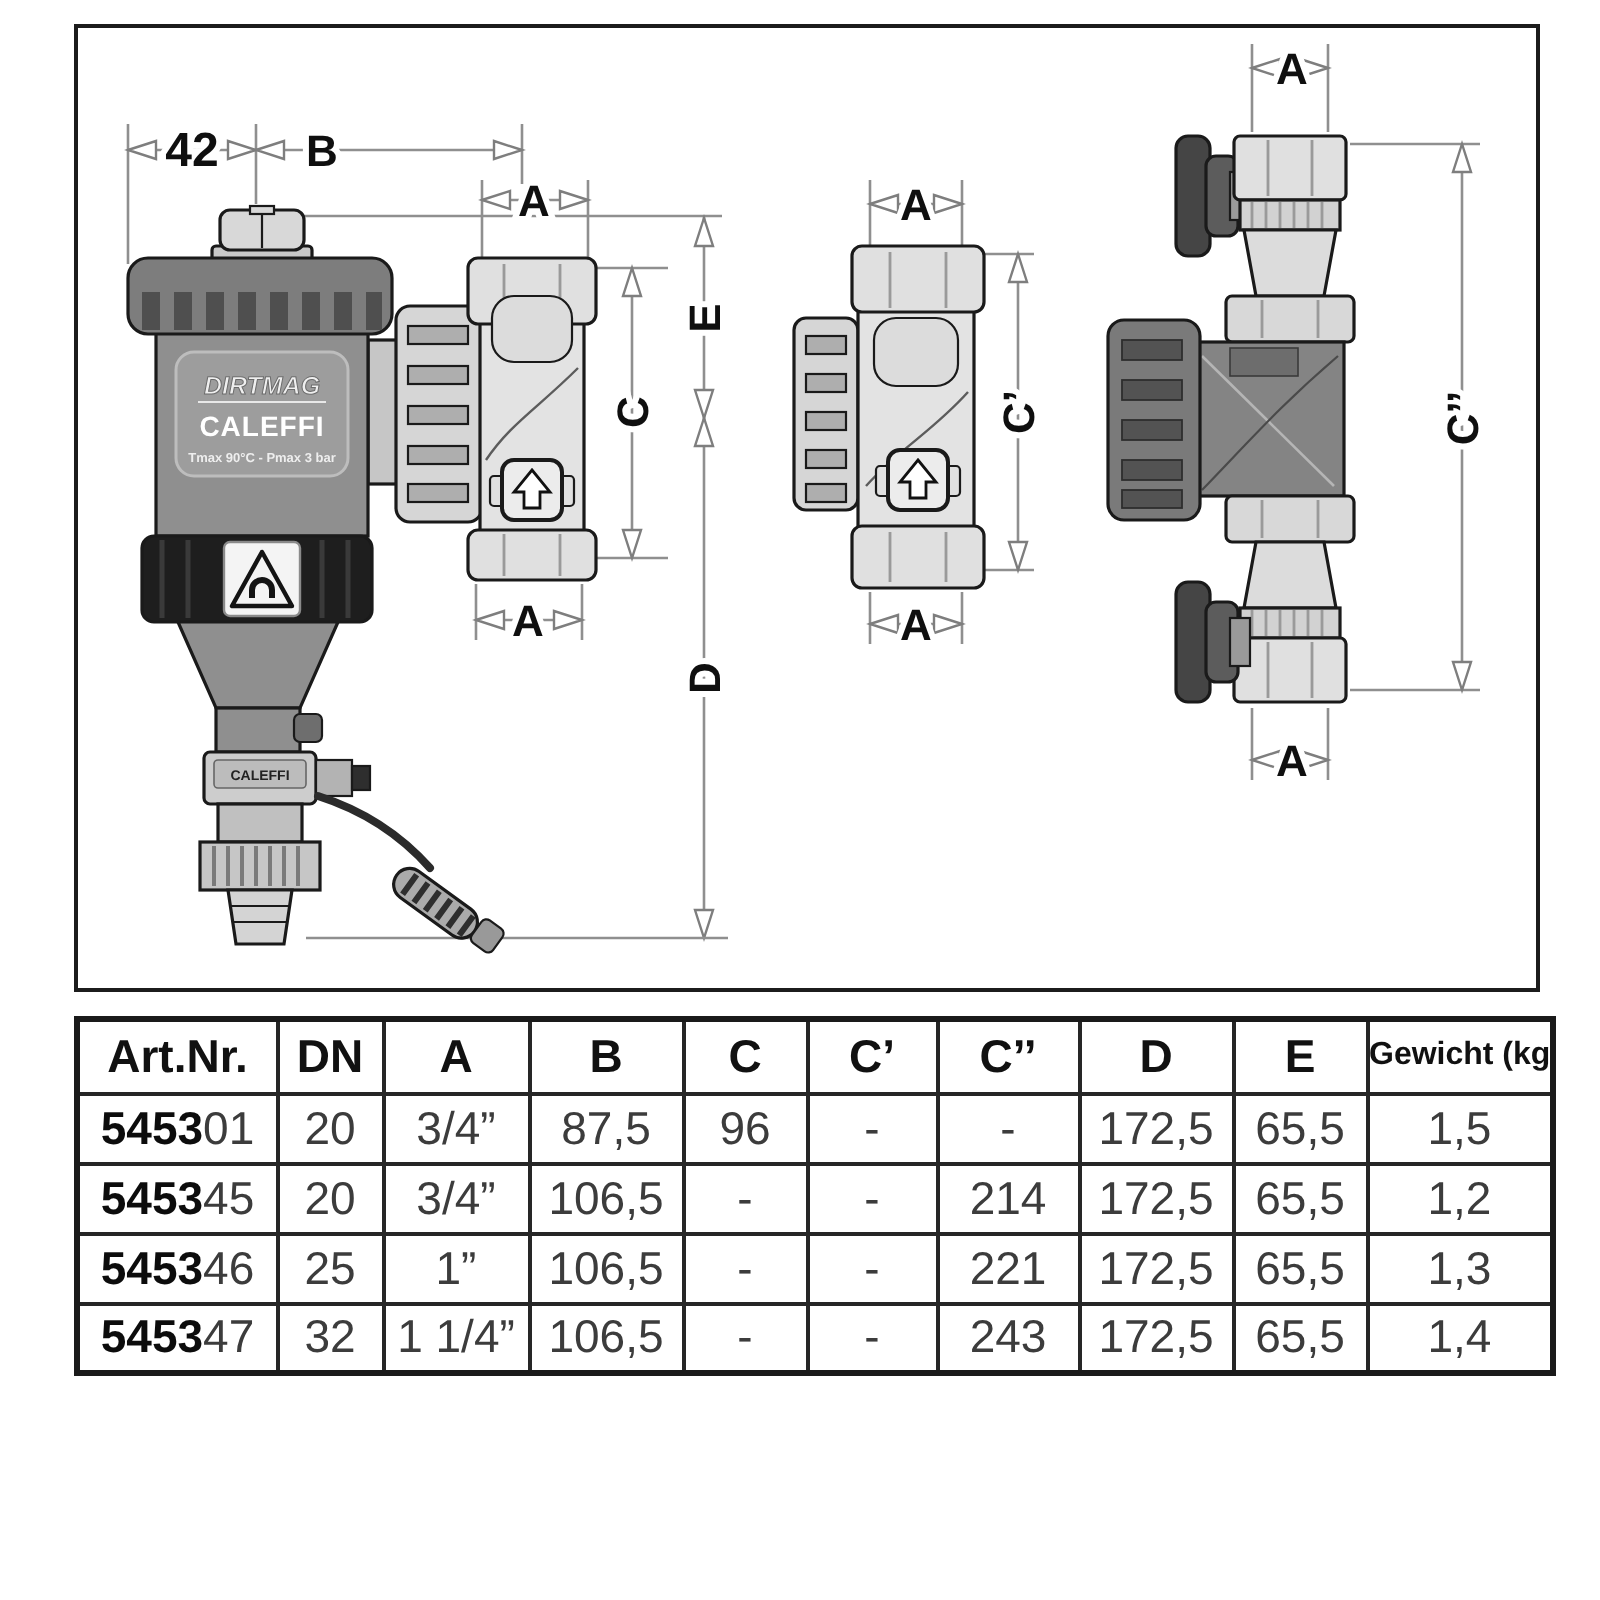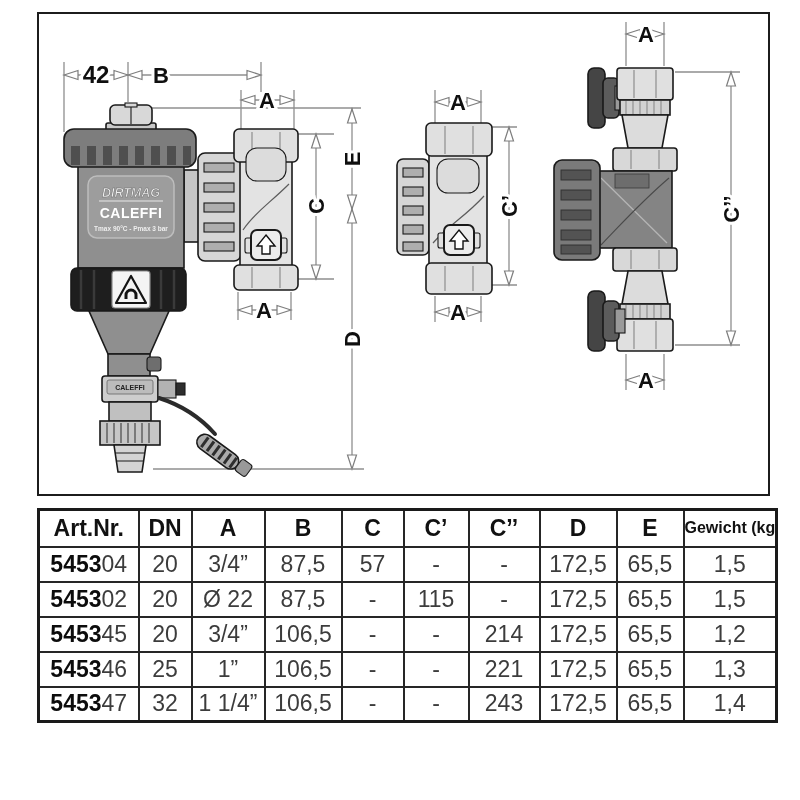--- a/index.html
+++ b/index.html
@@ -277,38 +277,26 @@
       <th>C</th>
       <th>C’</th>
       <th>C’’</th>
       <th>D</th>
       <th>E</th>
       <th class="small">Gewicht (kg)</th>
     </tr>
   </thead>
   <tbody>
     <tr>
-      <td><span class="art-prefix">5453</span><span class="art-suffix">04</span></td>
+      <td><span class="art-prefix">5453</span><span class="art-suffix">01</span></td>
       <td>20</td>
       <td>3/4”</td>
       <td>87,5</td>
-      <td>57</td>
-      <td>-</td>
-      <td>-</td>
-      <td>172,5</td>
-      <td>65,5</td>
-      <td>1,5</td>
-    </tr>
-    <tr>
-      <td><span class="art-prefix">5453</span><span class="art-suffix">02</span></td>
-      <td>20</td>
-      <td>Ø 22</td>
-      <td>87,5</td>
-      <td>-</td>
-      <td>115</td>
+      <td>96</td>
+      <td>-</td>
       <td>-</td>
       <td>172,5</td>
       <td>65,5</td>
       <td>1,5</td>
     </tr>
     <tr>
       <td><span class="art-prefix">5453</span><span class="art-suffix">45</span></td>
       <td>20</td>
       <td>3/4”</td>
       <td>106,5</td>

